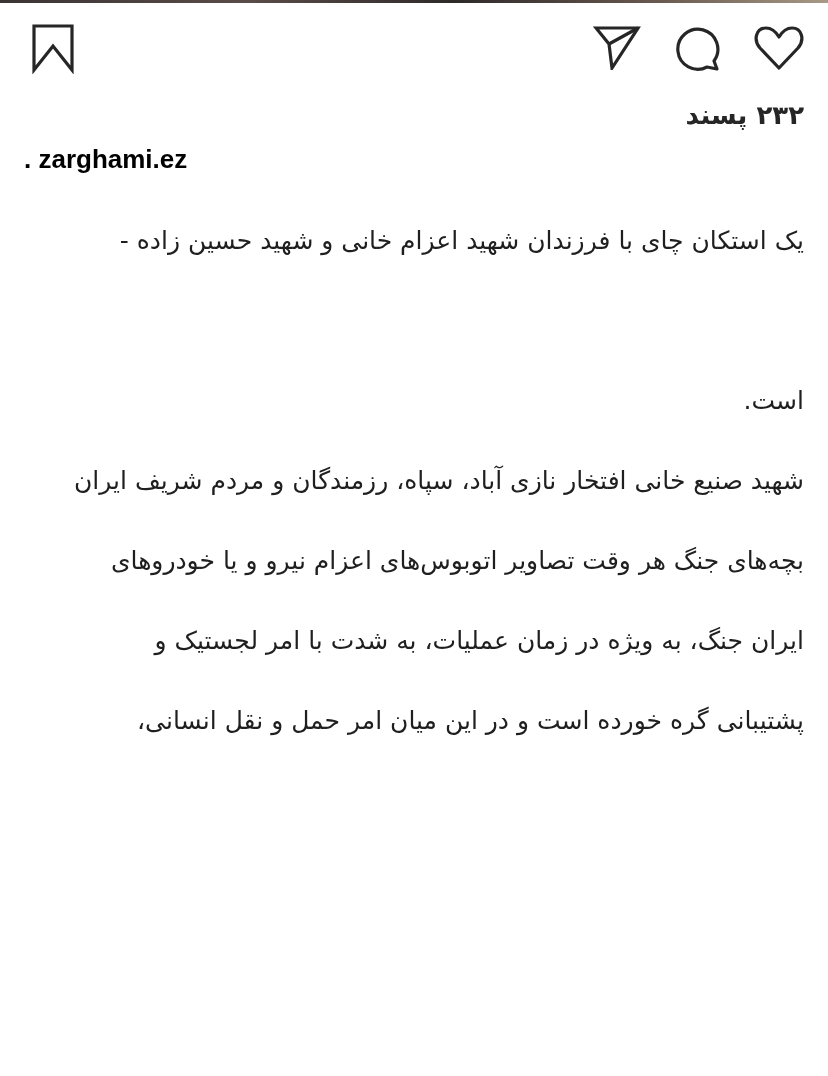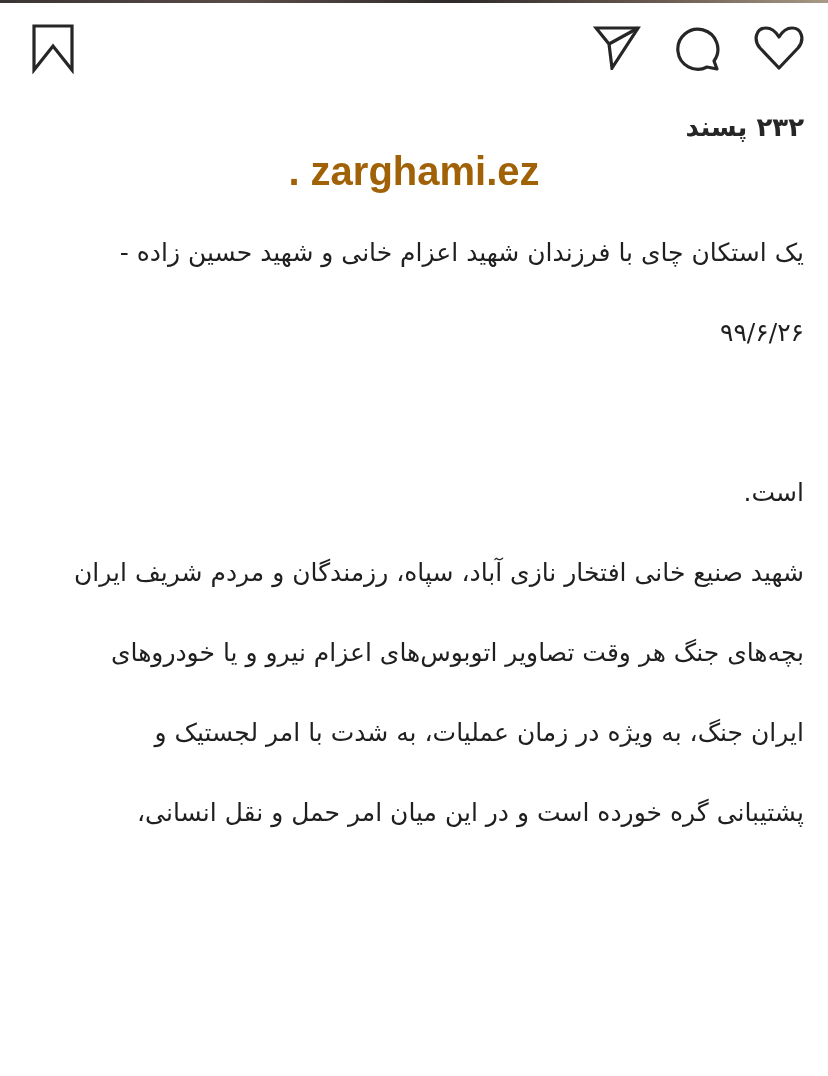--- a/index.html
+++ b/index.html
@@ -45,29 +45,29 @@
       right: 24px;
       top: 95px;
       direction: rtl;
       text-align: right;
     }
     .likes {
       font-size: 26px;
       font-weight: bold;
       line-height: 40px;
       color: #262626;
-      margin-top: 12px;
+      margin-top: 0;
     }
     .username {
       direction: ltr;
-      text-align: center;
+      text-align: left;
       font-family: "Liberation Sans", sans-serif;
-      font-size: 40px;
+      font-size: 26px;
       font-weight: bold;
-      color: #a16207;
+      color: #000000;
       line-height: 44px;
       margin-top: 2px;
     }
     .caption {
       font-family: "DejaVu Sans", sans-serif;
       font-size: 25px;
       line-height: 40px;
       color: #1f1f1f;
       white-space: pre-line;
     }
@@ -102,21 +102,20 @@
     </svg>
   </span>
 </div>
 
 <div class="content">
   <div class="likes">۲۳۲ پسند</div>
   <div class="username">. zarghami.ez</div>
 
   <div class="caption">
     <span class="line">یک استکان چای با فرزندان شهید اعزام خانی و شهید حسین زاده -</span>
-    <span class="line">۹۹/۶/۲۶</span>
     <span class="spacer"></span>
     <span class="line">است.</span>
     <span class="line">شهید صنیع خانی افتخار نازی آباد، سپاه، رزمندگان و مردم شریف ایران</span>
     <span class="line">بچه‌های جنگ هر وقت تصاویر اتوبوس‌های اعزام نیرو و یا خودروهای</span>
     <span class="line">ایران جنگ، به ویژه در زمان عملیات، به شدت با امر لجستیک و</span>
     <span class="line">پشتیبانی گره خورده است و در این میان امر حمل و نقل انسانی،</span>
     
     
     
     

